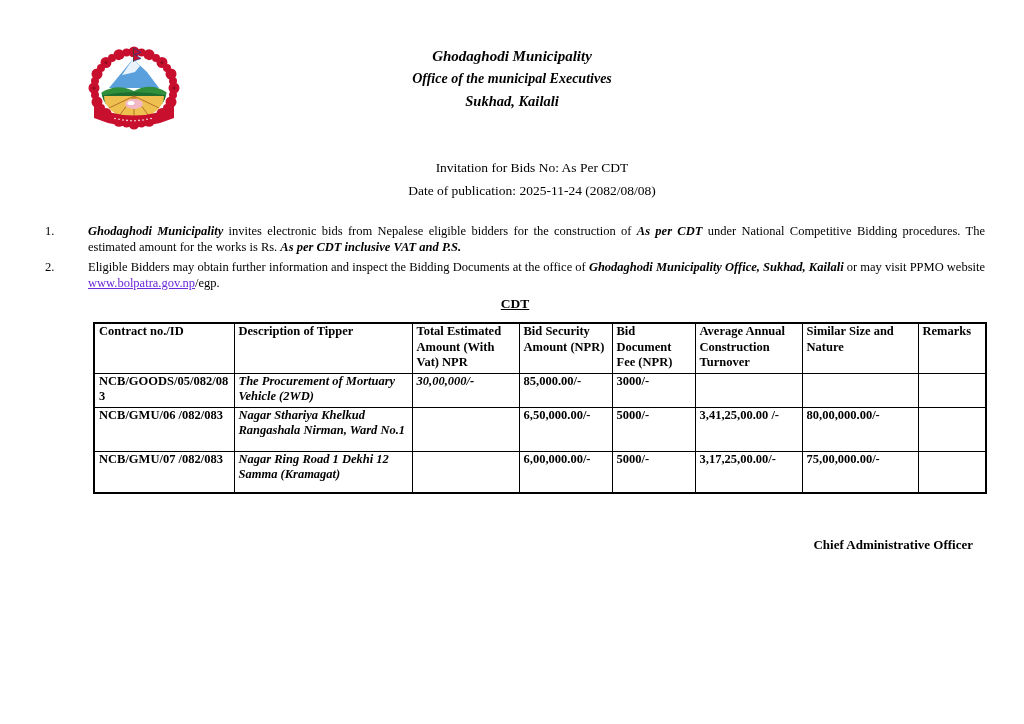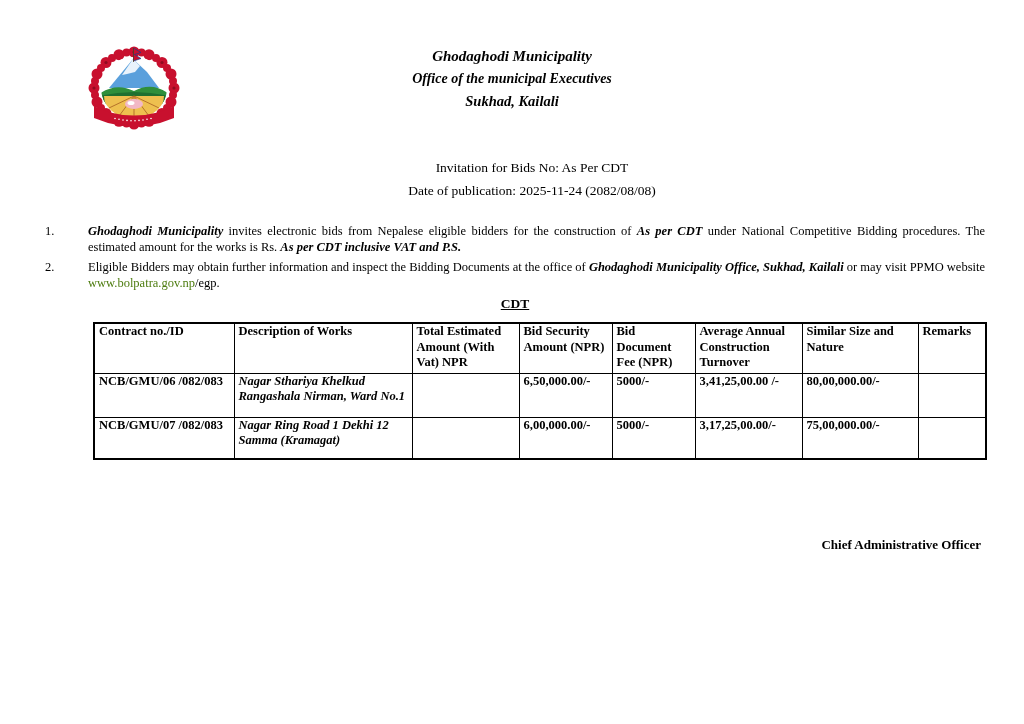--- a/index.html
+++ b/index.html
@@ -13,37 +13,37 @@
   .t2 { font-size:14px; font-weight:bold; font-style:italic; line-height:25px; }
   .t3 { font-size:14.5px; font-weight:bold; font-style:italic; line-height:21px; }
   .t4 { font-size:15px; font-weight:bold; font-style:italic; line-height:22px; }
   .notice { position:absolute; left:0; right:0; top:156px; text-align:center;
             font-size:13.5px; line-height:23px;padding-left:40px; }
   .content { position:absolute; top:224px; left:45px; width:940px; }
   .item { display:flex; margin-bottom:5px; }
   .item .num { width:43px; flex:0 0 43px; font-size:12.5px; line-height:15.6px; }
   .item .body { flex:1; font-size:12.5px; line-height:15.6px; text-align:justify; }
   .bi { font-weight:bold; font-style:italic; }
-  .link { color:#4d7c0f; cursor:pointer; }
+  .link { color:#6d28d9; text-decoration:underline; cursor:pointer; }
   .cdt { text-align:center; font-weight:bold; text-decoration:underline;
          font-size:13.5px; margin:5px 0 10px; }
   table.bids { border-collapse:collapse; table-layout:fixed; width:892px;
                margin-left:48px; border:2px solid #000; }
   table.bids td, table.bids th {
     border:1px solid #000; padding:0 4px 2px 4px; vertical-align:top;
     font-weight:bold; font-size:12.5px; line-height:15.5px; text-align:left;
   }
   tr.hdr { height:46px; }
   tr.r1 { height:34px; } tr.r2 { height:33px; }
   tr.r3 { height:44px; } tr.r4 { height:42px; }
   td.c-id   { word-break:break-all; }
   td.c-desc { font-style:italic; text-align:justify; }
   td.c-amt.ital { font-style:italic; }
   td.c-sim  { text-align:center; }
-  .sign { position:absolute; top:537px; right:43px; font-weight:bold; font-size:13px; }
+  .sign { position:absolute; top:537px; right:51px; font-weight:bold; font-size:13px; }
   .colw1{width:140px}.colw2{width:178px}.colw3{width:107px}.colw4{width:93px}
   .colw5{width:83px}.colw6{width:107px}.colw7{width:116px}.colw8{width:68px}
 </style>
 </head>
 <body>
 
 <div class="doc">
 
   <svg class="logo" viewBox="0 0 90 84" aria-hidden="true">
     <ellipse cx="45" cy="42" rx="37" ry="34" fill="#ffffff"></ellipse>
@@ -166,27 +166,37 @@
           <col class="colw3">
           <col class="colw4">
         <col class="colw5">
           <col class="colw6">
           <col class="colw7">
           <col class="colw8">
       </colgroup>
       <tbody>
           <tr class="hdr">
         <th>Contract no./ID</th>
-        <th>Description of Works</th>
+        <th>Description of Tipper</th>
         <th>Total Estimated Amount (With Vat) NPR</th>
         <th>Bid Security Amount (NPR)</th>
         <th>Bid Document Fee (NPR)</th>
         <th>Average Annual Construction Turnover</th>
         <th>Similar Size and Nature</th>
         <th>Remarks</th>
+      </tr>
+      <tr class="r1">
+        <td class="c-id">NCB/GOODS/05/082/083</td>
+        <td class="c-desc">The Procurement of Mortuary Vehicle (2WD)</td>
+        <td class="c-amt ital">30,00,000/-</td>
+        <td class="c-sec">85,000.00/-</td>
+        <td class="c-fee">3000/-</td>
+        <td class="c-turn"></td>
+        <td class="c-sim"></td>
+        <td class="c-rem"></td>
       </tr>
       <tr class="r3">
         <td class="c-id">NCB/GMU/06 /082/083</td>
         <td class="c-desc">Nagar Sthariya Khelkud Rangashala Nirman, Ward No.1</td>
         <td class="c-amt"></td>
         <td class="c-sec">6,50,000.00/-</td>
         <td class="c-fee">5000/-</td>
         <td class="c-turn">3,41,25,00.00 /-</td>
         <td class="c-sim">80,00,000.00/-</td>
         <td class="c-rem"></td>

